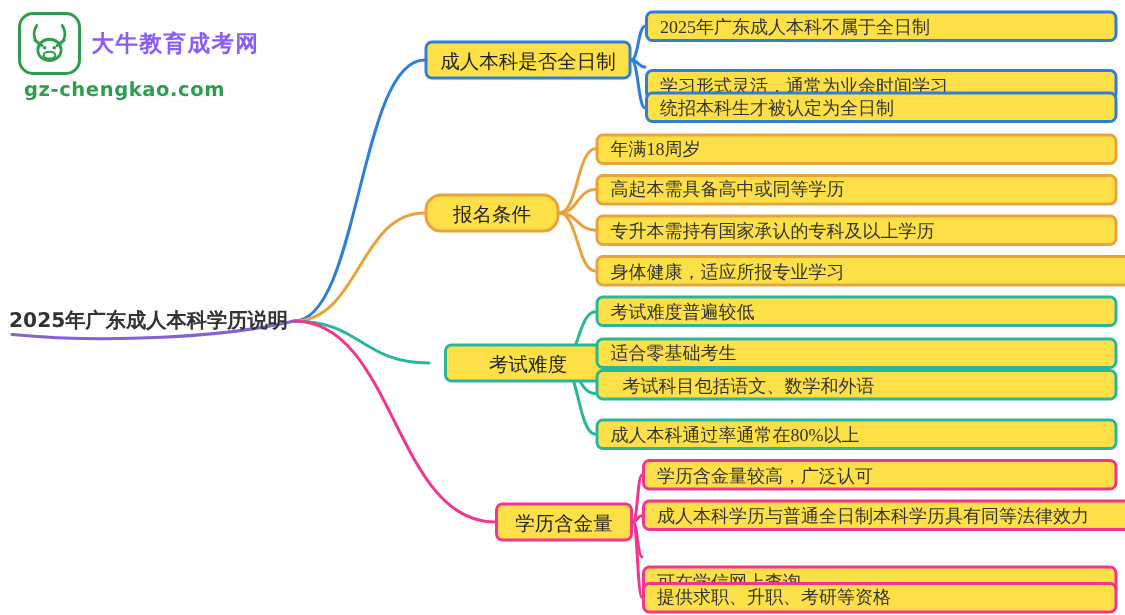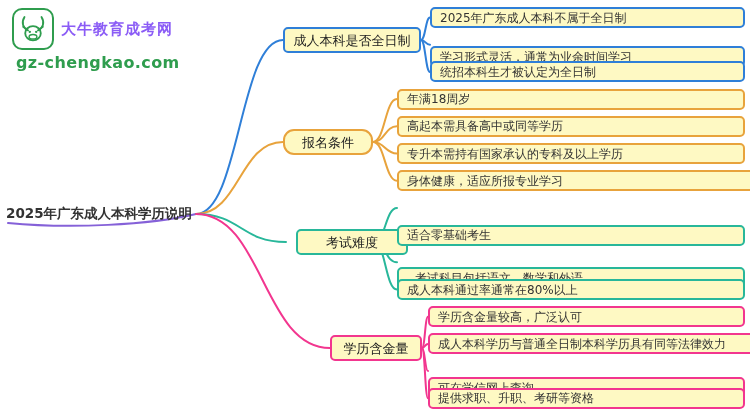--- a/index.html
+++ b/index.html
@@ -5,38 +5,38 @@
   *{box-sizing:border-box}
   html,body{margin:0;padding:0}
   body{
     width:750px;height:410px;position:relative;overflow:hidden;
     background:#ffffff;
     font-family:"DejaVu Sans","Liberation Sans",sans-serif;
   }
   #stage{position:absolute;left:0;top:0;width:750px;height:410px}
   #links{position:absolute;left:0;top:0;z-index:1}
   .node{
-    position:absolute;background:#fef9c3;border:2px solid #999;border-radius:5px;
+    position:absolute;background:#fde047;border:2px solid #999;border-radius:5px;
     display:flex;align-items:center;padding:0 8px;white-space:nowrap;
-    color:#333;line-height:1;z-index:2;overflow:hidden;
+    color:#333;line-height:1;z-index:2;overflow:hidden;font-family:Liberation Serif, serif;
   }
   .branch-node{font-size:13px;justify-content:center;font-weight:500;color:#222}
   .leaf-node{font-size:12px;justify-content:flex-start}
   #root-label{
     position:absolute;left:6px;top:205px;font-size:13.5px;font-weight:700;
     color:#333;z-index:2;white-space:nowrap;
   }
   .logo{position:absolute;left:12px;top:8px;z-index:2}
   .logo-row{display:flex;align-items:center;gap:7px}
   .logo-badge{
     width:42px;height:42px;border:2.4px solid #2f9d4e;border-radius:10px;
     display:flex;align-items:center;justify-content:center;background:#fff;
   }
   .logo-title{font-size:15px;font-weight:700;color:#2f9d4e;letter-spacing:1px}
-  .logo-sub{font-size:16px;color:#2f9d4e;margin-top:3px;margin-left:4px;font-weight:600;letter-spacing:.4px}
+  .logo-sub{font-size:13px;color:#2f9d4e;margin-top:3px;margin-left:4px;font-weight:600;letter-spacing:.4px}
 </style>
 </head>
 <body>
 
 <div id="stage">
   <svg id="links" width="750" height="410">
       <path d="M 8 223 C 70 229, 150 225, 196 214" stroke="#8561d8" fill="none" stroke-width="2" stroke-linecap="round"></path>
       <path d="M 196 214 C 239.5 214, 239.5 40, 283 40" stroke="#2f7fd8" fill="none" stroke-width="2" stroke-linecap="round"></path>
       <path d="M 421 40 C 425.5 40, 425.5 17.5, 430 17.5" stroke="#2f7fd8" fill="none" stroke-width="2" stroke-linecap="round"></path>
       <path d="M 421 40 C 425.5 40, 425.5 44.7, 430 44.7" stroke="#2f7fd8" fill="none" stroke-width="2" stroke-linecap="round"></path>
@@ -81,21 +81,22 @@
 <div class="node branch-node" style="left: 283px; top: 27px; width: 138px; height: 26px; border-color: rgb(47, 127, 216);">成人本科是否全日制</div>
     <div class="node leaf-node" style="left: 430px; top: 7px; width: 315px; height: 21px; border-color: rgb(47, 127, 216);">2025年广东成人本科不属于全日制</div>
     <div class="node leaf-node" style="left: 430px; top: 34.2px; width: 315px; height: 21px; border-color: rgb(47, 127, 216); margin-top: 12px;">学习形式灵活，通常为业余时间学习</div>
     <div class="node leaf-node" style="left: 430px; top: 61.4px; width: 315px; height: 21px; border-color: rgb(47, 127, 216);">统招本科生才被认定为全日制</div>
     <div class="node branch-node" style="left: 283px; top: 129px; width: 90px; height: 26px; border-color: rgb(232, 163, 60); border-radius: 11px;">报名条件</div>
     <div class="node leaf-node" style="left: 397px; top: 88.6px; width: 348px; height: 21px; border-color: rgb(232, 163, 60);">年满18周岁</div>
     <div class="node leaf-node" style="left: 397px; top: 115.8px; width: 348px; height: 21px; border-color: rgb(232, 163, 60);">高起本需具备高中或同等学历</div>
     <div class="node leaf-node" style="left: 397px; top: 143px; width: 348px; height: 21px; border-color: rgb(232, 163, 60);">专升本需持有国家承认的专科及以上学历</div>
     <div class="node leaf-node" style="left: 397px; top: 170.2px; width: 404px; height: 21px; border-color: rgb(232, 163, 60);">身体健康，适应所报专业学习</div>
     <div class="node branch-node" style="left: 296px; top: 229px; width: 112px; height: 26px; border-color: rgb(40, 183, 154);">考试难度</div>
+    <div class="node leaf-node" style="left: 397px; top: 197.4px; width: 348px; height: 21px; border-color: rgb(40, 183, 154);">考试难度普遍较低</div>
     <div class="node leaf-node" style="left: 397px; top: 224.6px; width: 348px; height: 21px; border-color: rgb(40, 183, 154);">适合零基础考生</div>
-    <div class="node leaf-node" style="left: 397px; top: 267px; width: 348px; height: 21px; border-color: rgb(40, 183, 154); padding-left: 16px;">考试科目包括语文、数学和外语</div>
+    <div class="node leaf-node" style="left: 397px; top: 246px; width: 348px; height: 21px; border-color: rgb(40, 183, 154); padding-left: 16px;">考试科目包括语文、数学和外语</div>
     <div class="node leaf-node" style="left: 397px; top: 279px; width: 348px; height: 21px; border-color: rgb(40, 183, 154);">成人本科通过率通常在80%以上</div>
     <div class="node branch-node" style="left: 330px; top: 335px; width: 92px; height: 26px; border-color: rgb(242, 54, 143);">学历含金量</div>
     <div class="node leaf-node" style="left: 428px; top: 306.2px; width: 317px; height: 21px; border-color: rgb(242, 54, 143);">学历含金量较高，广泛认可</div>
     <div class="node leaf-node" style="left: 428px; top: 333.4px; width: 354px; height: 21px; border-color: rgb(242, 54, 143);">成人本科学历与普通全日制本科学历具有同等法律效力</div>
     <div class="node leaf-node" style="left: 428px; top: 377px; width: 317px; height: 21px; border-color: rgb(242, 54, 143);">可在学信网上查询</div>
     <div class="node leaf-node" style="left: 428px; top: 387.8px; width: 317px; height: 21px; border-color: rgb(242, 54, 143);">提供求职、升职、考研等资格</div>
   </div>
 
 </body></html>

